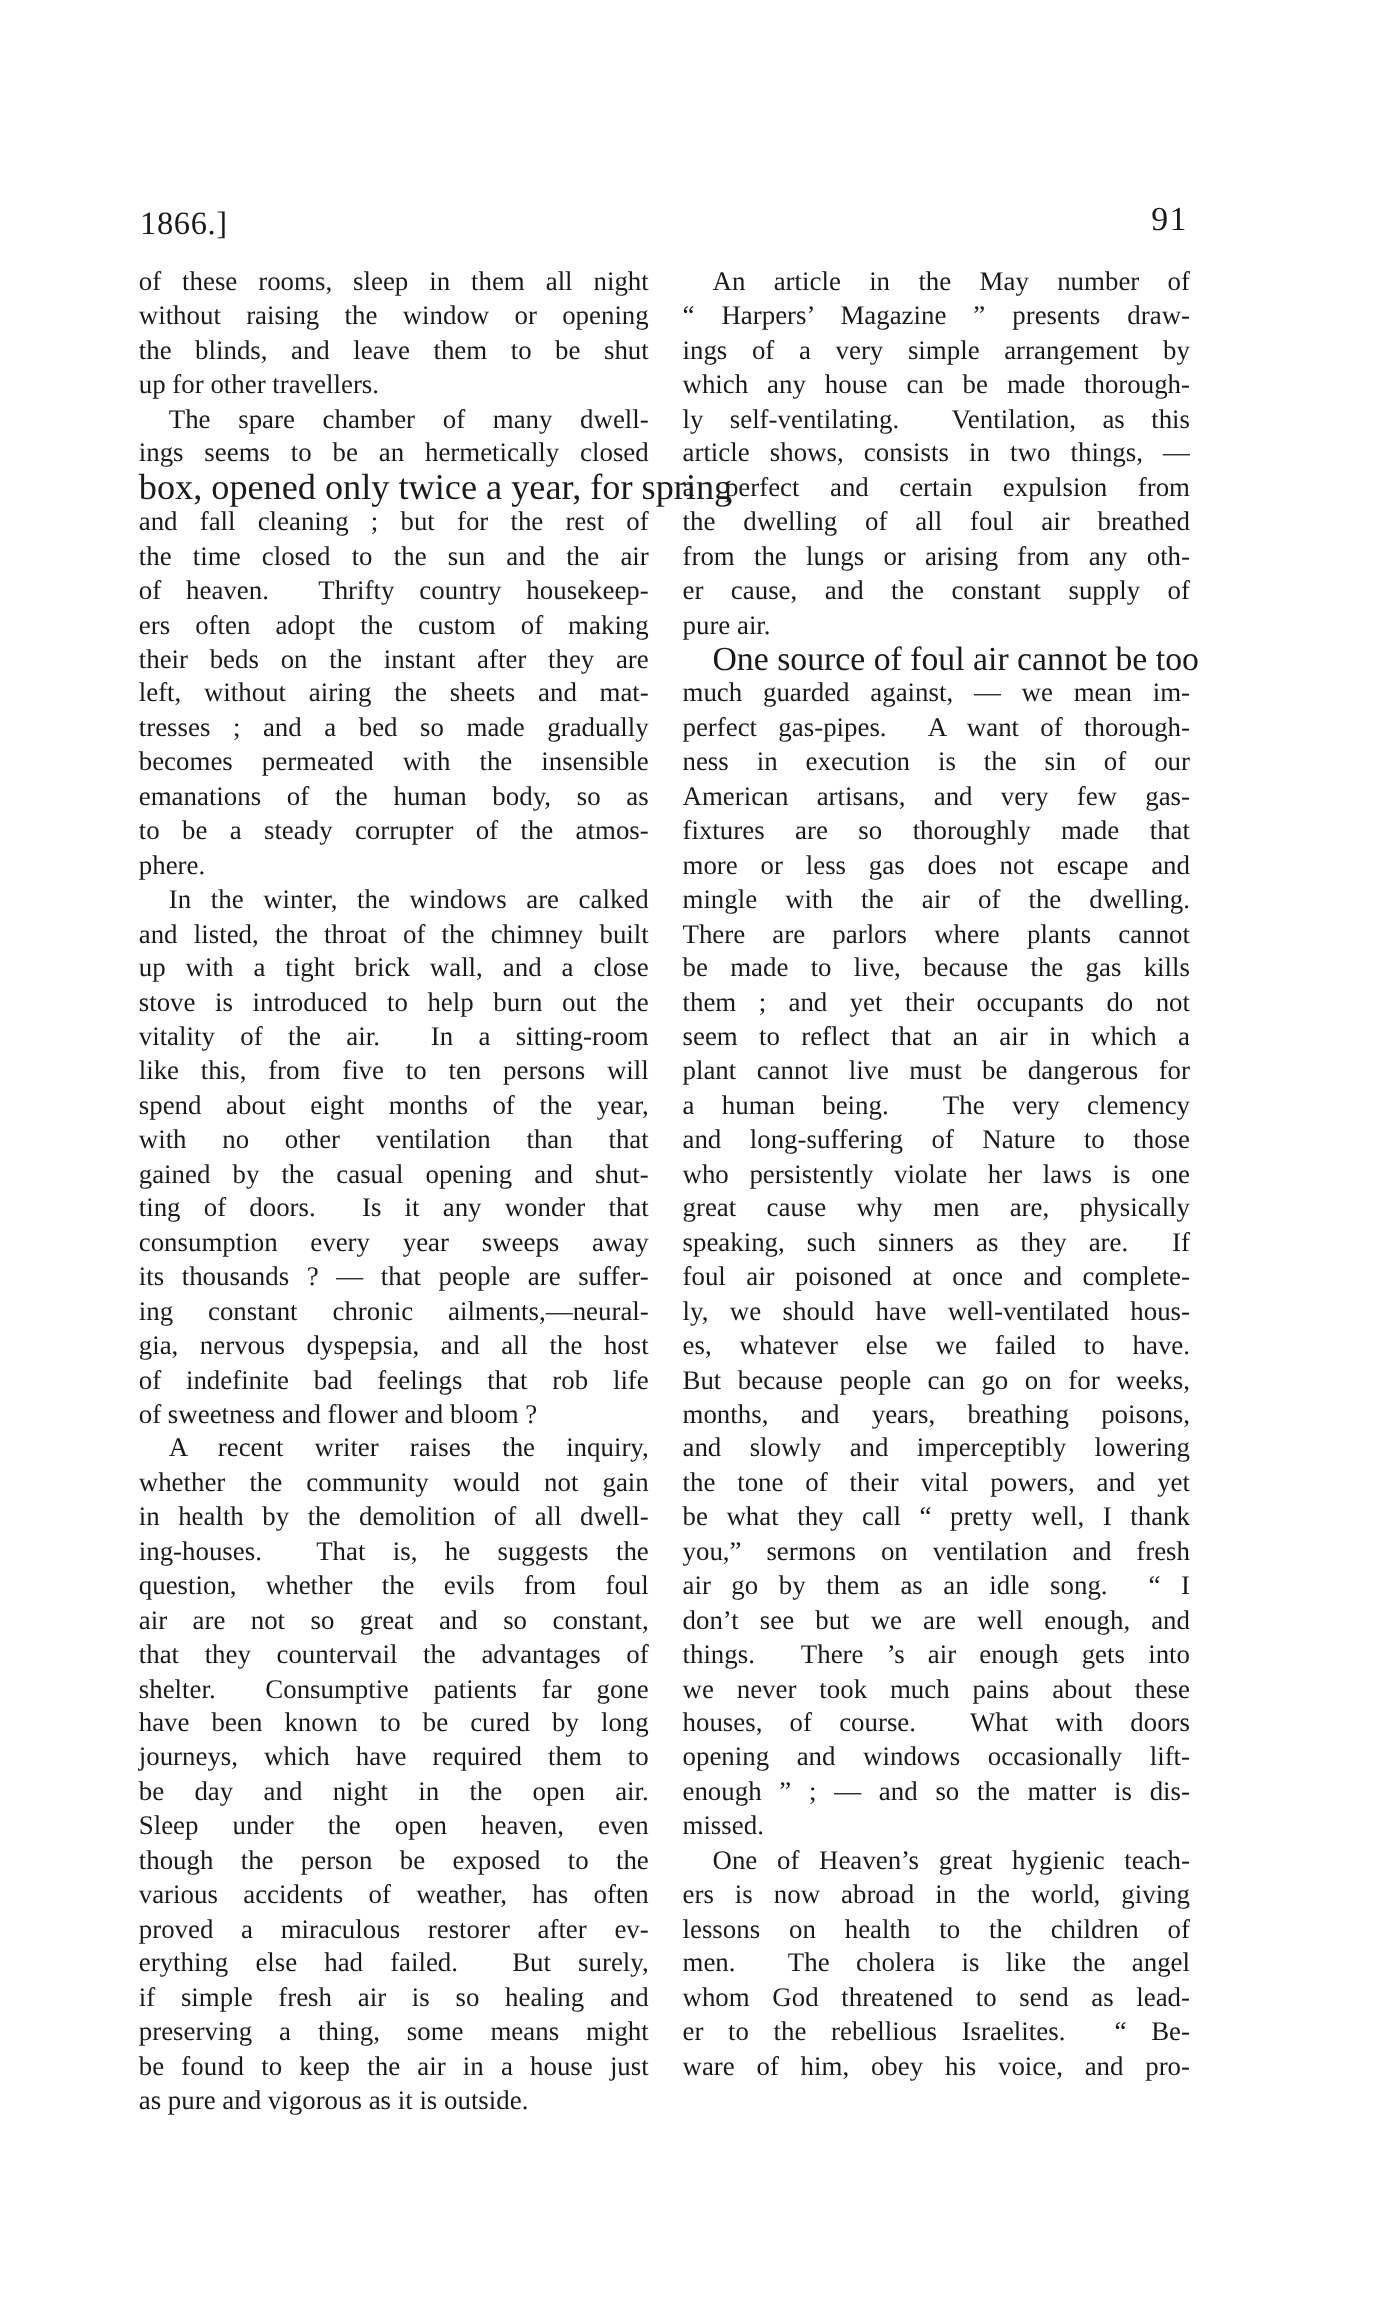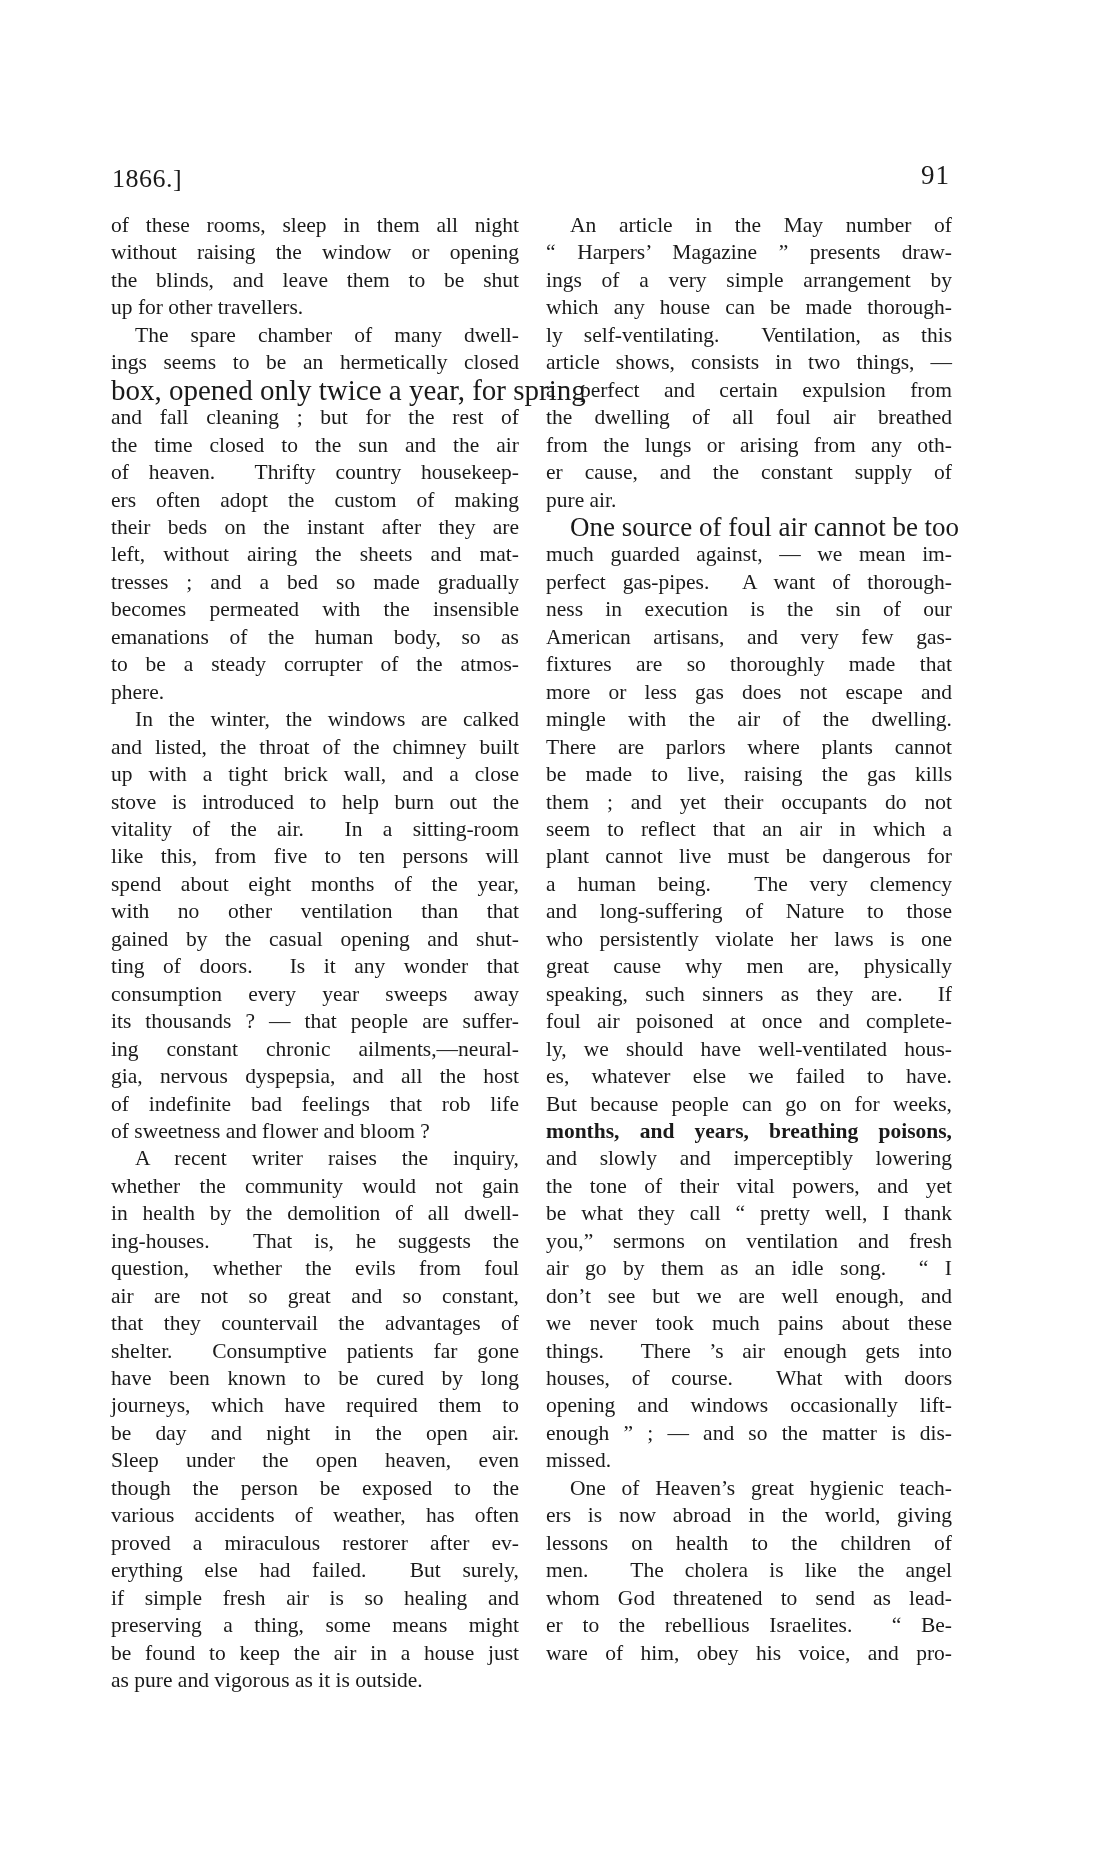--- a/index.html
+++ b/index.html
@@ -98,42 +98,42 @@
       <span class="line end">pure air.</span>
       <span class="line indent" style="white-space: nowrap; display: block;"><span style="white-space: pre; font-size: 27px;">One source of foul air cannot be too</span></span>
       <span class="line" style="white-space: nowrap; display: block;"><span style="white-space: pre; font-size: 21.5px;">much guarded against, — we mean im-</span></span>
       <span class="line" style="white-space: nowrap; display: block;"><span style="white-space: pre; font-size: 21.5px;">perfect gas-pipes.  A want of thorough-</span></span>
       <span class="line" style="white-space: nowrap; display: block;"><span style="white-space: pre; font-size: 21.5px;">ness in execution is the sin of our</span></span>
       <span class="line" style="white-space: nowrap; display: block;"><span style="white-space: pre; font-size: 21.5px;">American artisans, and very few gas-</span></span>
       <span class="line" style="white-space: nowrap; display: block;"><span style="white-space: pre; font-size: 21.5px;">fixtures are so thoroughly made that</span></span>
       <span class="line" style="white-space: nowrap; display: block;"><span style="white-space: pre; font-size: 21.5px;">more or less gas does not escape and</span></span>
       <span class="line" style="white-space: nowrap; display: block;"><span style="white-space: pre; font-size: 21.5px;">mingle with the air of the dwelling.</span></span>
       <span class="line" style="white-space: nowrap; display: block;"><span style="white-space: pre; font-size: 21.5px;">There are parlors where plants cannot</span></span>
-      <span class="line" style="white-space: nowrap; display: block;"><span style="white-space: pre; font-size: 21.5px;">be made to live, raising the gas kills</span></span>
+      <span class="line" style="white-space: nowrap; display: block;"><span style="white-space: pre; font-size: 21.5px;">be made to live, because the gas kills</span></span>
       <span class="line" style="white-space: nowrap; display: block;"><span style="white-space: pre; font-size: 21.5px;">them ; and yet their occupants do not</span></span>
       <span class="line" style="white-space: nowrap; display: block;"><span style="white-space: pre; font-size: 21.5px;">seem to reflect that an air in which a</span></span>
       <span class="line" style="white-space: nowrap; display: block;"><span style="white-space: pre; font-size: 21.5px;">plant cannot live must be dangerous for</span></span>
       <span class="line" style="white-space: nowrap; display: block;"><span style="white-space: pre; font-size: 21.5px;">a human being.  The very clemency</span></span>
       <span class="line" style="white-space: nowrap; display: block;"><span style="white-space: pre; font-size: 21.5px;">and long-suffering of Nature to those</span></span>
       <span class="line" style="white-space: nowrap; display: block;"><span style="white-space: pre; font-size: 21.5px;">who persistently violate her laws is one</span></span>
       <span class="line" style="white-space: nowrap; display: block;"><span style="white-space: pre; font-size: 21.5px;">great cause why men are, physically</span></span>
       <span class="line" style="white-space: nowrap; display: block;"><span style="white-space: pre; font-size: 21.5px;">speaking, such sinners as they are.  If</span></span>
       <span class="line" style="white-space: nowrap; display: block;"><span style="white-space: pre; font-size: 21.5px;">foul air poisoned at once and complete-</span></span>
       <span class="line" style="white-space: nowrap; display: block;"><span style="white-space: pre; font-size: 21.5px;">ly, we should have well-ventilated hous-</span></span>
       <span class="line" style="white-space: nowrap; display: block;"><span style="white-space: pre; font-size: 21.5px;">es, whatever else we failed to have.</span></span>
       <span class="line" style="white-space: nowrap; display: block;"><span style="white-space: pre; font-size: 21.5px;">But because people can go on for weeks,</span></span>
-      <span class="line" style="white-space: nowrap; display: block; font-weight: bold;"><span style="white-space: pre; font-size: 21.5px;">months, and years, breathing poisons,</span></span>
+      <span class="line" style="white-space: nowrap; display: block;"><span style="white-space: pre; font-size: 21.5px;">months, and years, breathing poisons,</span></span>
       <span class="line" style="white-space: nowrap; display: block;"><span style="white-space: pre; font-size: 21.5px;">and slowly and imperceptibly lowering</span></span>
       <span class="line" style="white-space: nowrap; display: block;"><span style="white-space: pre; font-size: 21.5px;">the tone of their vital powers, and yet</span></span>
       <span class="line" style="white-space: nowrap; display: block;"><span style="white-space: pre; font-size: 21.5px;">be what they call “ pretty well, I thank</span></span>
       <span class="line" style="white-space: nowrap; display: block;"><span style="white-space: pre; font-size: 21.5px;">you,” sermons on ventilation and fresh</span></span>
       <span class="line" style="white-space: nowrap; display: block;"><span style="white-space: pre; font-size: 21.5px;">air go by them as an idle song.  “ I</span></span>
       <span class="line" style="white-space: nowrap; display: block;"><span style="white-space: pre; font-size: 21.5px;">don’t see but we are well enough, and</span></span>
+      <span class="line" style="white-space: nowrap; display: block;"><span style="white-space: pre; font-size: 21.5px;">things.  There ’s air enough gets into</span></span>
       <span class="line" style="white-space: nowrap; display: block;"><span style="white-space: pre; font-size: 21.5px;">we never took much pains about these</span></span>
-      <span class="line" style="white-space: nowrap; display: block;"><span style="white-space: pre; font-size: 21.5px;">things.  There ’s air enough gets into</span></span>
       <span class="line" style="white-space: nowrap; display: block;"><span style="white-space: pre; font-size: 21.5px;">houses, of course.  What with doors</span></span>
       <span class="line" style="white-space: nowrap; display: block;"><span style="white-space: pre; font-size: 21.5px;">opening and windows occasionally lift-</span></span>
       <span class="line" style="white-space: nowrap; display: block;"><span style="white-space: pre; font-size: 21.5px;">enough ” ; — and so the matter is dis-</span></span>
       <span class="line end">missed.</span>
       <span class="line indent" style="white-space: nowrap; display: block;"><span style="white-space: pre; font-size: 21.5px;">One of Heaven’s great hygienic teach-</span></span>
       <span class="line" style="white-space: nowrap; display: block;"><span style="white-space: pre; font-size: 21.5px;">ers is now abroad in the world, giving</span></span>
       <span class="line" style="white-space: nowrap; display: block;"><span style="white-space: pre; font-size: 21.5px;">lessons on health to the children of</span></span>
       <span class="line" style="white-space: nowrap; display: block;"><span style="white-space: pre; font-size: 21.5px;">men.  The cholera is like the angel</span></span>
       <span class="line" style="white-space: nowrap; display: block;"><span style="white-space: pre; font-size: 21.5px;">whom God threatened to send as lead-</span></span>
       <span class="line" style="white-space: nowrap; display: block;"><span style="white-space: pre; font-size: 21.5px;">er to the rebellious Israelites.  “ Be-</span></span>

